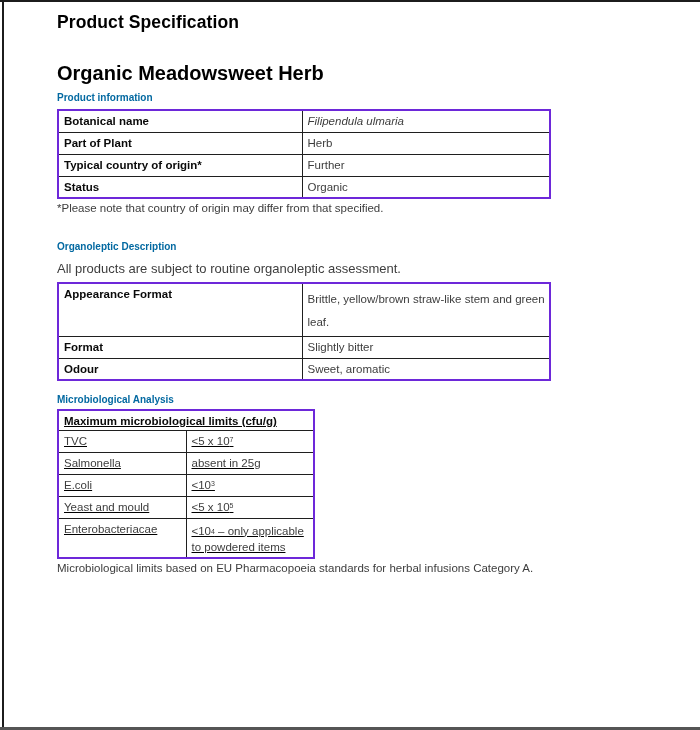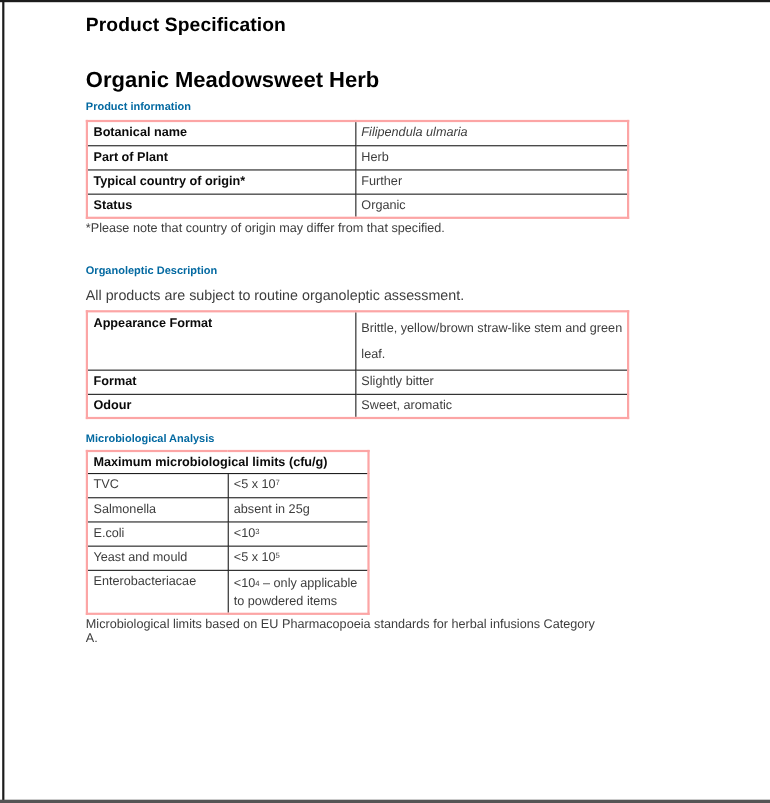--- a/index.html
+++ b/index.html
@@ -26,21 +26,21 @@
     background: #1c1c1c;
   }
   .border-bottom {
     position: absolute; bottom: 0; left: 0; width: 700px; height: 3px;
     background: #555555;
   }
   .content {
     position: absolute;
     top: 0; left: 0;
     width: 580px;
-    padding: 12px 30px 0 78px;
+    padding: 12px 30px 0 57px;
   }
   h1.doc-title {
     font-size: 17.5px;
     font-weight: bold;
     color: #000000;
     letter-spacing: 0.1px;
   }
   h2.product-name {
     font-size: 20px;
     font-weight: bold;
@@ -66,33 +66,33 @@
   p.footnote {
     font-size: 11.5px;
     color: #3d3d3d;
     margin-top: 3px;
     line-height: 13px;
   }
   table.spec-table {
     border-collapse: collapse;
     table-layout: fixed;
     margin-top: 6px;
-    border: 2px solid #fca5a5;
+    border: 2px solid #6d28d9;
   }
   table.spec-table td, table.spec-table th {
     border: 1px solid #1f1f1f;
     vertical-align: top;
     padding: 4px 0 2px 5px;
     text-align: left;
     overflow: hidden;
   }
   table.wide { width: 492px; }
   table.wide td.label { width: 244px; }
   table.wide td.value { width: 248px; }
-  table.micro { width: 258px; margin-top: 4px; }
+  table.micro { width: 258px; margin-top: 4px; text-decoration: underline; }
   table.micro td.label { width: 126px; }
   table.micro td.value { width: 132px; }
   td.label {
     font-size: 11.5px;
     font-weight: bold;
     color: #0a0a0a;
     height: 22px;
   }
   td.value {
     font-size: 11.5px;

